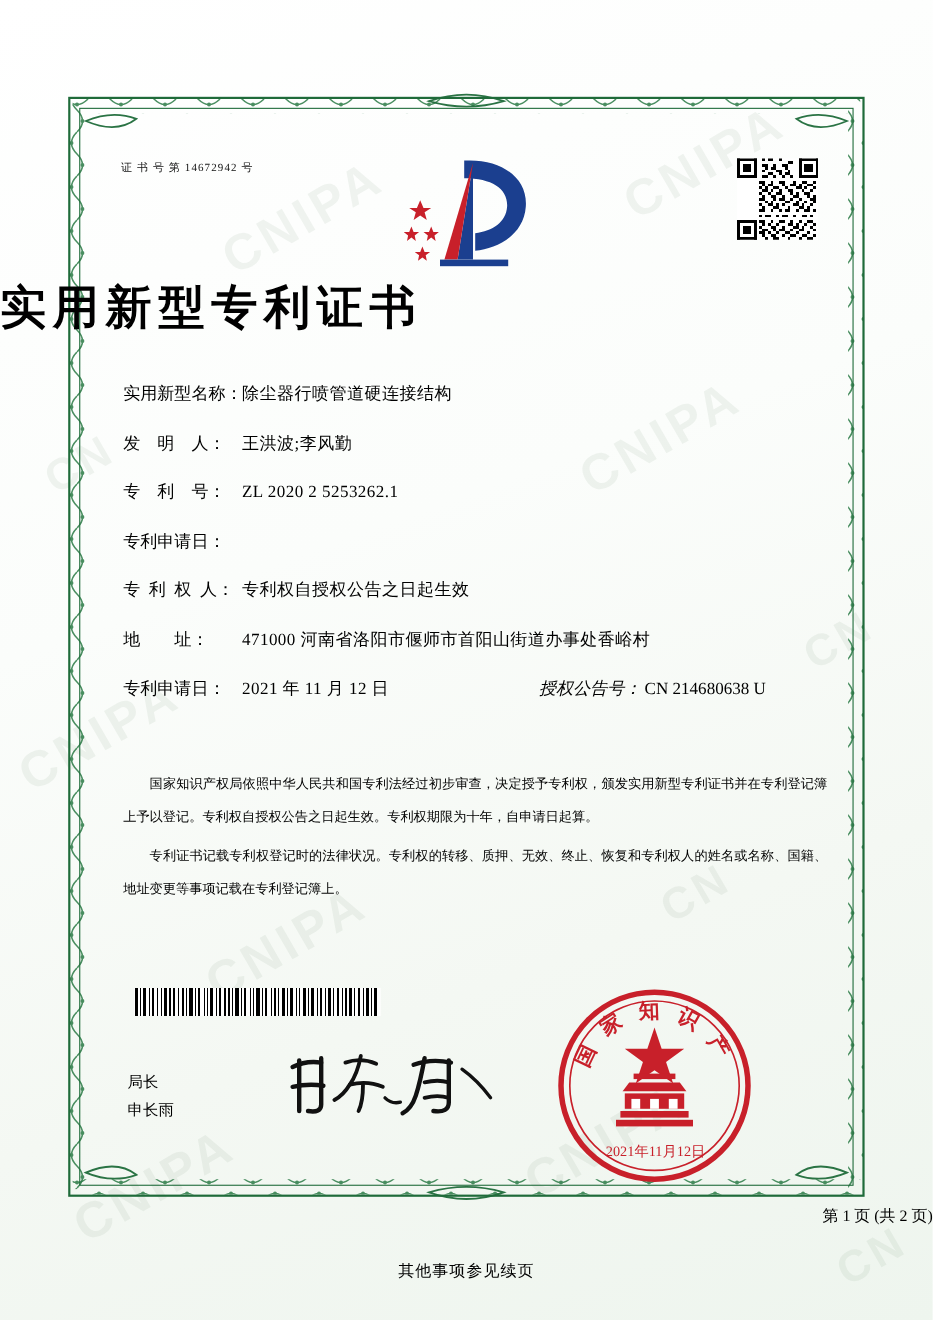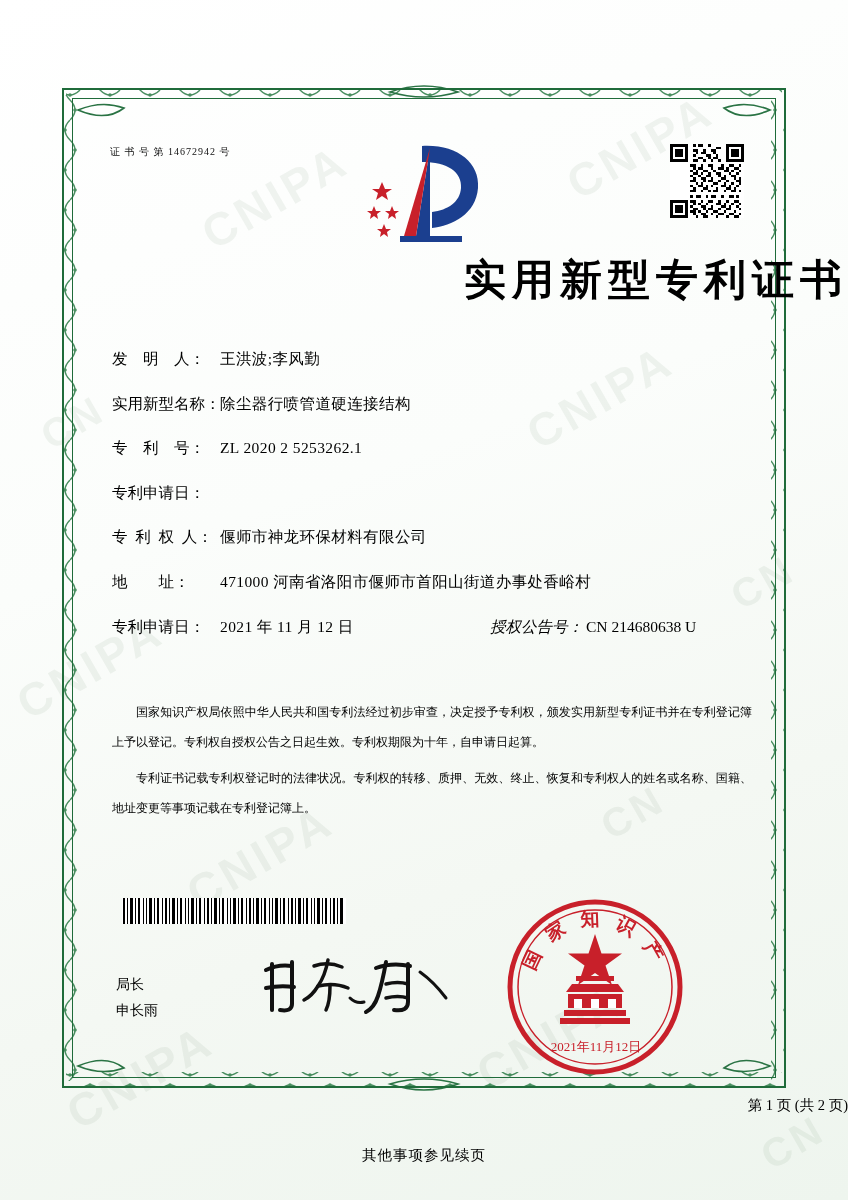--- a/index.html
+++ b/index.html
@@ -92,21 +92,21 @@
     right: 104px;
     top: 144px;
     width: 74px;
     height: 74px;
   }
   #doc-title {
     position: absolute;
     left: 0;
     right: 0;
     top: 252px;
-    text-align: right;
+    text-align: left;
     font-size: 42px;
     font-weight: bold;
     letter-spacing: 6px;
     color: #000;
     font-family: "Liberation Serif", "DejaVu Serif", serif;
   }
 
   
   #fields {
     position: absolute;
@@ -432,37 +432,37 @@
       <rect x="18" y="28" width="1" height="1"></rect>
         <rect x="22" y="28" width="1" height="1"></rect>
       <rect x="25" y="28" width="2" height="1"></rect>
     </g>
   </svg>
 
   <div id="doc-title">实用新型专利证书</div>
 
   <div id="fields">
     <div class="field-row">
+      <span class="field-label">实用新型名称：</span>
+      <span class="field-value">除尘器行喷管道硬连接结构</span>
+    </div>
+    <div class="field-row">
       <span class="field-label">发    明    人：</span>
       <span class="field-value">王洪波;李风勤</span>
-    </div>
-    <div class="field-row">
-      <span class="field-label">实用新型名称：</span>
-      <span class="field-value">除尘器行喷管道硬连接结构</span>
     </div>
     <div class="field-row">
       <span class="field-label">专    利    号：</span>
       <span class="field-value">ZL 2020 2 5253262.1</span>
     </div>
     <div class="field-row">
       <span class="field-label">专利申请日：</span>
     </div>
     <div class="field-row">
       <span class="field-label">专  利  权  人：</span>
-      <span class="field-value">偃师市神龙环保材料有限公司</span>
+      <span class="field-value">专利权自授权公告之日起生效</span>
     </div>
     <div class="field-row">
       <span class="field-label">地        址：</span>
       <span class="field-value">471000 河南省洛阳市偃师市首阳山街道办事处香峪村</span>
     </div>
     <div class="field-row dual">
       <span class="field-label">专利申请日：</span>
       <span class="field-value">2021 年 11 月 12 日</span>
       <span class="field-label2">授权公告号：</span>
       <span class="field-value2">CN 214680638 U</span>

